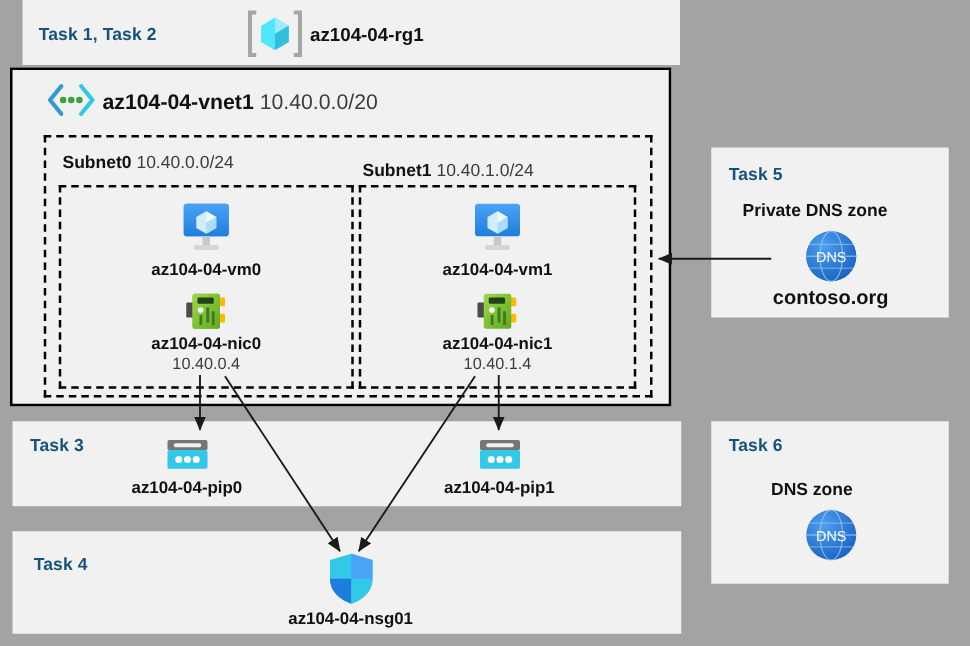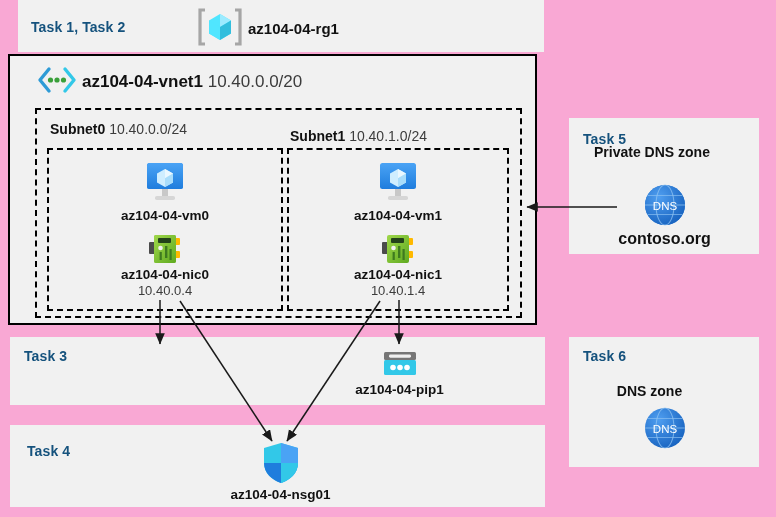--- a/index.html
+++ b/index.html
@@ -4,21 +4,21 @@
 <style>
   * { box-sizing: border-box; }
   html, body {
     margin: 0; padding: 0;
     background: #ffffff;
     font-family: "Liberation Sans", sans-serif;
   }
   #stage {
     position: relative;
     width: 776px; height: 517px;
-    background: #f9a8d4;
+    background: #a3a3a3;
     overflow: hidden;
   }
   .panel {
     position: absolute;
     background: #f1f1f1;
   }
   .task-label {
     position: absolute;
     color: #15527d;
     font-weight: bold;
@@ -232,20 +232,33 @@
       </svg>
     </div>
     <div class="node-label">az104-04-nic1</div>
     <div class="node-sub">10.40.1.4</div>
   </div>
 
   <div class="panel" style="left:10px; top:337px; width:535px; height:68px;"></div>
 
   <div class="task-label" style="left:24px; top:348px;">Task 3</div>
 
+  <div class="node" style="left:97px; top:348px; width:105px;">
+    <div class="iconwrap" style="height:32px;">
+      <svg width="38" height="30" viewBox="0 0 38 30">
+        <rect x="3" y="3" width="32" height="8" rx="1.5" fill="#767676"></rect>
+        <rect x="8" y="5.5" width="22" height="3.2" rx="1.4" fill="#f0f0f0"></rect>
+        <rect x="3" y="11" width="32" height="15" rx="1.5" fill="#32c8e8"></rect>
+        <circle cx="12" cy="18.5" r="2.8" fill="#ffffff"></circle>
+        <circle cx="19" cy="18.5" r="2.8" fill="#ffffff"></circle>
+        <circle cx="26" cy="18.5" r="2.8" fill="#ffffff"></circle>
+      </svg>
+    </div>
+    <div class="node-label">az104-04-pip0</div>
+  </div>
 
   <div class="node" style="left:347px; top:348px; width:105px;">
     <div class="iconwrap" style="height:32px;">
       <svg width="38" height="30" viewBox="0 0 38 30">
         <rect x="3" y="3" width="32" height="8" rx="1.5" fill="#767676"></rect>
         <rect x="8" y="5.5" width="22" height="3.2" rx="1.4" fill="#f0f0f0"></rect>
         <rect x="3" y="11" width="32" height="15" rx="1.5" fill="#32c8e8"></rect>
         <circle cx="12" cy="18.5" r="2.8" fill="#ffffff"></circle>
         <circle cx="19" cy="18.5" r="2.8" fill="#ffffff"></circle>
         <circle cx="26" cy="18.5" r="2.8" fill="#ffffff"></circle>
@@ -267,21 +280,21 @@
         <path d="M20 22 L37 22 C37 32 29 39 20 42 Z" fill="#32c8e8"></path>
       </svg>
     </div>
     <div class="node-label">az104-04-nsg01</div>
   </div>
 
   <div class="panel" style="left:569px; top:118px; width:190px; height:136px;"></div>
 
   <div class="task-label" style="left:583px; top:131px;">Task 5</div>
 
-  <div class="plain-title" style="left:569px; top:144px; width:166px;">Private DNS zone</div>
+  <div class="plain-title" style="left:569px; top:160px; width:166px;">Private DNS zone</div>
 
   <div class="node" style="left:612px; top:183px; width:105px;">
     <div class="iconwrap" style="height:44px;">
       <svg width="46" height="46" viewBox="0 0 46 46">
         <circle cx="23" cy="23" r="20" fill="#2f7fd8"></circle>
         <circle cx="23" cy="23" r="20" fill="url(#dg5)"></circle>
         <defs>
           <radialGradient id="dg5" cx="0.35" cy="0.3" r="0.8">
             <stop offset="0" stop-color="#4f9ef0"></stop>
             <stop offset="1" stop-color="#1560bd"></stop>

